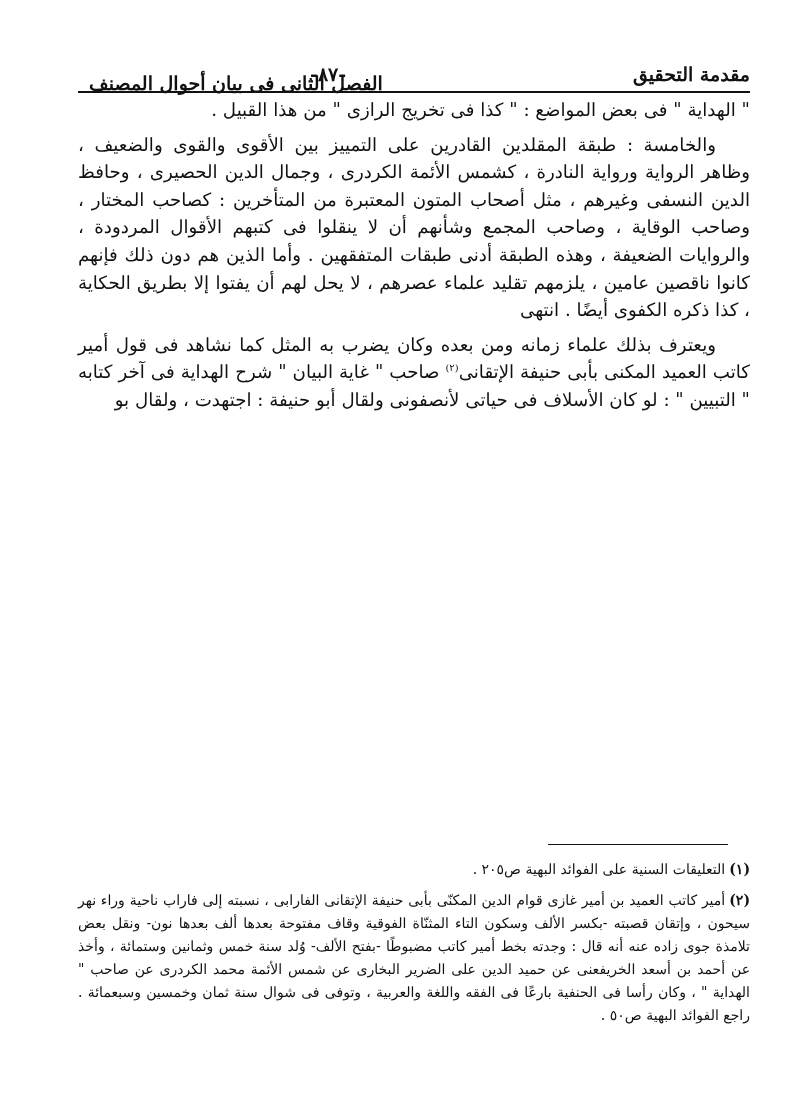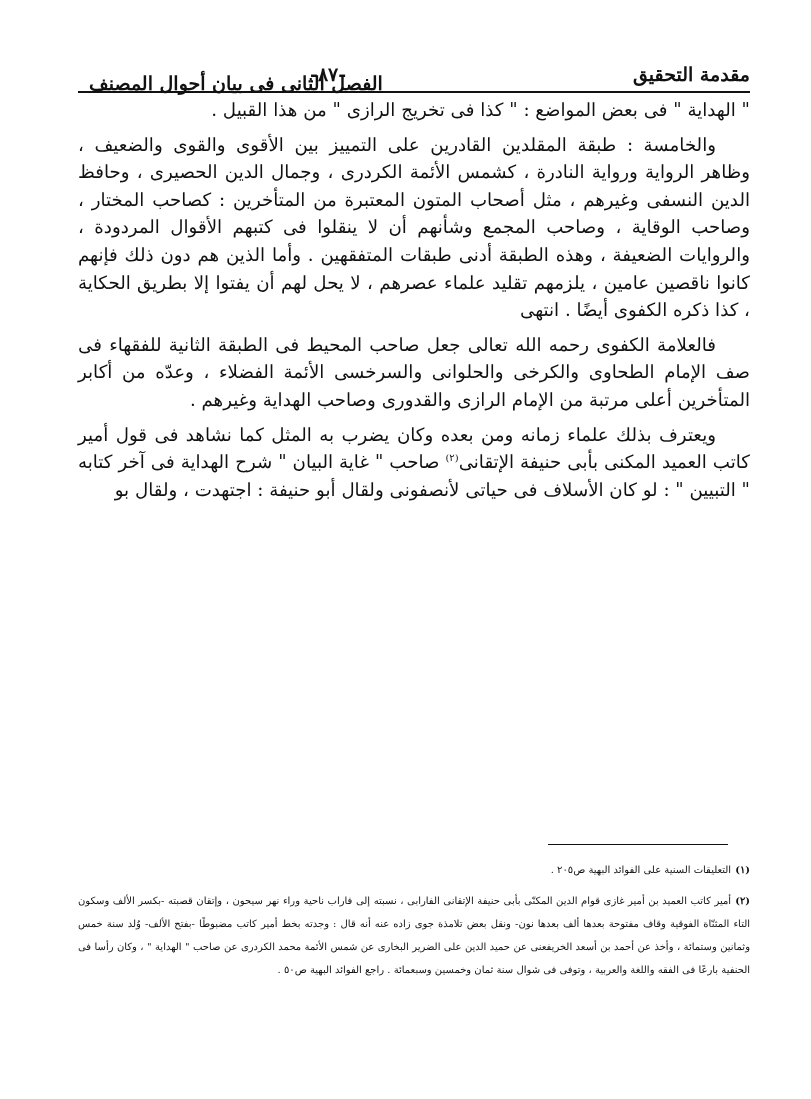--- a/index.html
+++ b/index.html
@@ -12,41 +12,40 @@
   .rh-center { position:absolute; left:232px; top:0; }
   .rh-left { position:absolute; left:11px; top:0;margin-top:9px; }
   .head-rule { position:absolute; top:91px; left:0; right:0; height:0; border-top:2.5px solid #111; }
   .body-text { position:absolute; top:96px; left:0; right:0;
                font-size:18.2px; line-height:27.6px; text-align:justify; text-align-last:right; }
   .body-text p { margin:0 0 7px 0; }
   .body-text p.indent { text-indent:34px; }
   .body-text p.noindent { text-indent:0; }
   sup.fnref { font-size:10px; vertical-align:super; line-height:0; }
   .fn-rule { position:absolute; top:844px; right:22px; width:180px; height:0; border-top:1.3px solid #111; }
-  .footnotes { position:absolute; top:858px; left:0; right:0; font-size:10px; line-height:23px;
+  .footnotes { position:absolute; top:858px; left:0; right:0; font-size:14px; line-height:23px;
                text-align:justify; text-align-last:right; }
   .footnotes .fn { margin:0 0 8px 0; }
   .footnotes .fn .fn-num { font-weight:bold; margin-left:4px; }
 </style>
 </head>
 <body>
 
 <div class="page">
 
   <div class="running-head">
     <span class="rh-right">مقدمة التحقيق</span>
     <span class="rh-center">-٨٧-</span>
     <span class="rh-left">الفصل الثانى فى بيان أحوال المصنف</span>
   </div>
   <div class="head-rule"></div>
 
   <div class="body-text">
     <p class="noindent">" الهداية " فى بعض المواضع : " كذا فى تخريج الرازى " من هذا القبيل .</p>
     <p class="indent">والخامسة : طبقة المقلدين القادرين على التمييز بين الأقوى والقوى والضعيف ، وظاهر الرواية ورواية النادرة ، كشمس الأئمة الكردرى ، وجمال الدين الحصيرى ، وحافظ الدين النسفى وغيرهم ، مثل أصحاب المتون المعتبرة من المتأخرين : كصاحب المختار ، وصاحب الوقاية ، وصاحب المجمع وشأنهم أن لا ينقلوا فى كتبهم الأقوال المردودة ، والروايات الضعيفة ، وهذه الطبقة أدنى طبقات المتفقهين . وأما الذين هم دون ذلك فإنهم كانوا ناقصين عامين ، يلزمهم تقليد علماء عصرهم ، لا يحل لهم أن يفتوا إلا بطريق الحكاية ، كذا ذكره الكفوى أيضًا . انتهى</p>
-    <p class="indent">فالعلامة الكفوى رحمه الله تعالى جعل صاحب المحيط فى الطبقة الثانية للفقهاء فى صف الإمام الطحاوى والكرخى والحلوانى والسرخسى الأئمة الفضلاء ، وعدّه من أكابر المتأخرين أعلى مرتبة من الإمام الرازى والقدورى وصاحب الهداية وغيرهم .</p>
     <p class="indent"><span>ويعترف بذلك علماء زمانه ومن بعده وكان يضرب به المثل كما نشاهد فى قول أمير كاتب العميد المكنى بأبى حنيفة الإتقانى</span><sup class="fnref">(٢)</sup> <span>صاحب " غاية البيان " شرح الهداية فى آخر كتابه " التبيين " : لو كان الأسلاف فى حياتى لأنصفونى ولقال أبو حنيفة : اجتهدت ، ولقال بو</span></p>
   </div>
 
   <div class="fn-rule"></div>
 
   <div class="footnotes">
     <p class="fn"><span class="fn-num">(١)</span><span>التعليقات السنية على الفوائد البهية ص٢٠٥ .</span></p>
     <p class="fn"><span class="fn-num">(٢)</span><span>أمير كاتب العميد بن أمير غازى قوام الدين المكنّى بأبى حنيفة الإتقانى الفارابى ، نسبته إلى فاراب ناحية وراء نهر سيحون ، وإتقان قصبته -بكسر الألف وسكون التاء المثنّاة الفوقية وقاف مفتوحة بعدها ألف بعدها نون- ونقل بعض تلامذة جوى زاده عنه أنه قال : وجدته بخط أمير كاتب مضبوطًا -بفتح الألف- وُلد سنة خمس وثمانين وستمائة ، وأخذ عن أحمد بن أسعد الخريفعنى عن حميد الدين على الضرير البخارى عن شمس الأئمة محمد الكردرى عن صاحب " الهداية " ، وكان رأسا فى الحنفية بارعًا فى الفقه واللغة والعربية ، وتوفى فى شوال سنة ثمان وخمسين وسبعمائة . راجع الفوائد البهية ص٥٠ .</span></p>
   </div>
 

